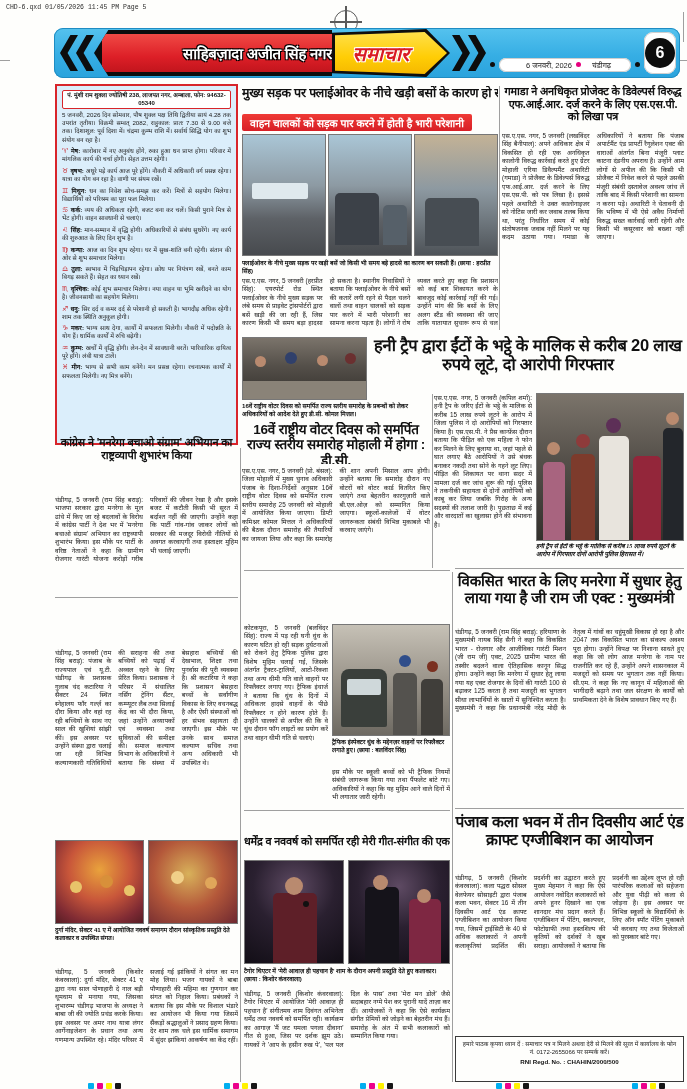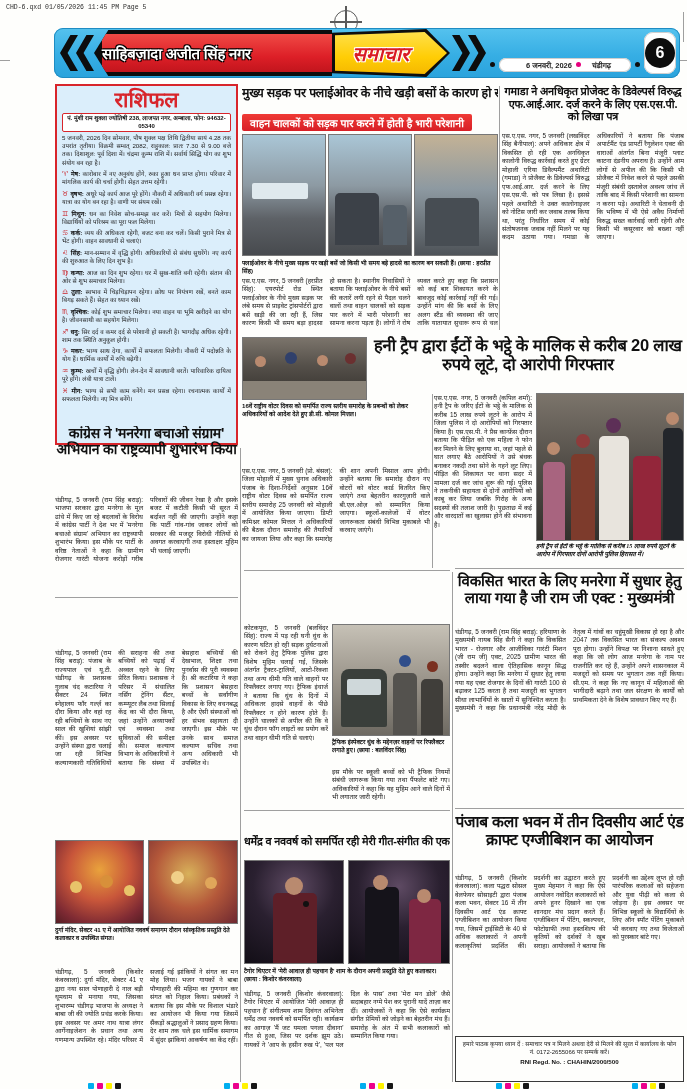--- a/index.html
+++ b/index.html
@@ -18,30 +18,30 @@
   .regmark span{position:absolute;background:#5a5a5a;}
   .cmyk{display:flex;gap:3px;}
   .cmyk span{width:6px;height:6px;border-radius:1px;}
   .dot-c{background:#00AEEF;} .dot-m{background:#EC008C;} .dot-y{background:#FFF200;} .dot-k{background:#161616;}
   
   .mh-bg{position:absolute;inset:0;background:linear-gradient(180deg,#55c2ee 0%,#36aee4 55%,#2aa3dc 100%);border-radius:9px;box-shadow:inset 0 0 0 1px #1f8cc2;}
   .chev{position:absolute;background:#0d0d0d;}
   .chev-l{clip-path:polygon(100% 0,58% 0,0 50%,58% 100%,100% 100%,42% 50%);}
   .chev-r{clip-path:polygon(0 0,42% 0,100% 50%,42% 100%,0 100%,58% 50%);}
   .redband{position:absolute;background:#0d0d0d;clip-path:polygon(0 50%,6% 0,100% 0,100% 100%,6% 100%);}
-  .redband-in{position:absolute;left:8px;right:0;top:4px;bottom:4px;background:linear-gradient(180deg,#f04a45 0%,#dd1f27 60%,#c2151d 100%);display:flex;align-items:center;justify-content:flex-start;}
+  .redband-in{position:absolute;left:8px;right:0;top:4px;bottom:4px;background:linear-gradient(180deg,#f04a45 0%,#dd1f27 60%,#c2151d 100%);display:flex;align-items:center;justify-content:flex-end;}
   .redband-in div{color:#fff;font-weight:800;font-size:15px;letter-spacing:-0.3px;white-space:nowrap;text-shadow:1px 1px 0 #000,-1px 1px 0 #000,1px -1px 0 #000,-1px -1px 0 #000;}
   .yarrow{position:absolute;background:#0d0d0d;clip-path:polygon(0 8%,80% 0,100% 50%,80% 100%,0 92%);}
   .yarrow-in{position:absolute;left:3px;right:3px;top:3px;bottom:3px;background:linear-gradient(180deg,#ffe04a 0%,#ffcd05 60%,#f5b800 100%);clip-path:polygon(0 8%,80% 0,100% 50%,80% 100%,0 92%);display:flex;align-items:center;font-style:italic;}
   .yarrow-in div{width:82%;text-align:center;color:#d91c24;font-weight:800;font-size:20px;white-space:nowrap;text-shadow:1px 1px 0 #fff,-1px -1px 0 #fff,1px -1px 0 #fff,-1px 1px 0 #fff;}
   .brand{color:#dd1f27;font-weight:800;font-size:18px;text-align:center;white-space:nowrap;letter-spacing:-0.2px;text-shadow:1px 1px 0 #fff,-1px -1px 0 #fff,1px -1px 0 #fff,-1px 1px 0 #fff,2px 2px 1px rgba(0,0,0,.35);}
   .pillrow{display:flex;align-items:center;gap:4px;}
   .bdot{width:5px;height:5px;border-radius:50%;background:#0d0d0d;flex:0 0 auto;}
   .pill{flex:1;display:flex;align-items:center;justify-content:center;gap:4px;background:#fff;border-radius:8px;height:14px;box-shadow:inset 0 0 0 1px #cfcfcf;}
-  .pill .d{font-size:7.5px;font-weight:700;color:#1d1d1d;white-space:nowrap;padding-left:7px;}
+  .pill .d{font-size:7.5px;font-weight:400;color:#1d1d1d;white-space:nowrap;padding-left:7px;}
   .mdot{width:5px;height:5px;border-radius:50%;background:#e6007e;}
   .pagebox{background:#fff;border-radius:9px;display:flex;align-items:center;justify-content:center;box-shadow:inset 0 0 0 1px #cfcfcf;}
   .pagecirc{width:30px;height:30px;border-radius:50%;background:#0d0d0d;color:#fff;font-weight:800;font-size:16px;display:flex;align-items:center;justify-content:center;}
   
   .rashifal{border:2px solid #d8252b;background:#dbeefb;box-sizing:border-box;padding:2px 5px;overflow:hidden;}
   .r-title{font-size:21px;font-weight:800;color:#d8252b;text-align:center;line-height:1.1;}
   .r-astro{font-size:6px;font-weight:700;text-align:center;color:#101010;background:#fff;border:1px solid #d8252b;border-radius:2px;padding:1px 2px;margin:2px 0 2px 0;line-height:1.25;}
   .r-intro{font-size:6.2px;line-height:1.32;text-align:justify;color:#1c1c1c;}
   .sentry{font-size:6.2px;line-height:1.3;text-align:justify;color:#1c1c1c;margin-top:2.5px;}
   .zicon{color:#c92329;font-size:7px;margin-right:2px;}
@@ -100,21 +100,20 @@
         <span class="d">चंडीगढ़</span>
       </span>
       <span class="bdot"></span>
     </div>
     <div class="abs pagebox" style="left:590px;top:4px;width:32px;height:42px;">
       <div class="pagecirc">6</div>
     </div>
   </div>
 
   <div class="abs rashifal" style="left:55px;top:84px;width:183px;height:361px;">
-    <div class="r-title">राशिफल</div>
     <div class="r-astro">पं. मुंशी राम शुक्ला ज्योतिषी 238, लाजपत नगर, अम्बाला, फोन: 94632-05340</div>
     <div class="r-intro">5 जनवरी, 2026 दिन सोमवार, पौष शुक्ल पक्ष तिथि द्वितीया सायं 4.28 तक उपरांत तृतीया। विक्रमी सम्वत् 2082, राहुकाल: प्रातः 7.30 से 9.00 बजे तक। दिशाशूल: पूर्व दिशा में। चंद्रमा कुम्भ राशि में। सर्वार्थ सिद्धि योग का शुभ संयोग बन रहा है।</div>
     <div class="sentry"><span class="zicon">♈</span><span class="sname">मेष:</span> <span>कारोबार में नए अनुबंध होंगे, रुका हुआ धन प्राप्त होगा। परिवार में मांगलिक कार्य की चर्चा होगी। सेहत उत्तम रहेगी।</span></div>
     <div class="sentry"><span class="zicon">♉</span><span class="sname">वृषभ:</span> <span>अधूरे पड़े कार्य आज पूरे होंगे। नौकरी में अधिकारी वर्ग प्रसन्न रहेगा। यात्रा का योग बन रहा है। वाणी पर संयम रखें।</span></div>
     <div class="sentry"><span class="zicon">♊</span><span class="sname">मिथुन:</span> <span>धन का निवेश सोच-समझ कर करें। मित्रों से सहयोग मिलेगा। विद्यार्थियों को परिश्रम का पूरा फल मिलेगा।</span></div>
     <div class="sentry"><span class="zicon">♋</span><span class="sname">कर्क:</span> <span>व्यय की अधिकता रहेगी, बजट बना कर चलें। किसी पुराने मित्र से भेंट होगी। वाहन सावधानी से चलाएं।</span></div>
     <div class="sentry"><span class="zicon">♌</span><span class="sname">सिंह:</span> <span>मान-सम्मान में वृद्धि होगी। अधिकारियों से संबंध सुधरेंगे। नए कार्य की शुरुआत के लिए दिन शुभ है।</span></div>
     <div class="sentry"><span class="zicon">♍</span><span class="sname">कन्या:</span> <span>आज का दिन शुभ रहेगा। घर में सुख-शांति बनी रहेगी। संतान की ओर से शुभ समाचार मिलेगा।</span></div>
     <div class="sentry"><span class="zicon">♎</span><span class="sname">तुला:</span> <span>स्वभाव में चिड़चिड़ापन रहेगा। क्रोध पर नियंत्रण रखें, बनते काम बिगड़ सकते हैं। सेहत का ध्यान रखें।</span></div>
     <div class="sentry"><span class="zicon">♏</span><span class="sname">वृश्चिक:</span> <span>कोई शुभ समाचार मिलेगा। नया वाहन या भूमि खरीदने का योग है। जीवनसाथी का सहयोग मिलेगा।</span></div>
@@ -161,23 +160,24 @@
   <div class="abs rule" style="left:432px;top:394px;width:0.7px;height:174px;"></div>
 
   <div class="photo ph-office" style="left:242px;top:337px;width:125px;height:63px;">
     <span class="fig" style="left:0;bottom:0;width:125px;height:18px;background:#8a8378;border-radius:0;"></span>
     <span class="head" style="left:12px;top:18px;width:11px;height:11px;"></span>
     <span class="head" style="left:42px;top:14px;width:12px;height:12px;background:#30406b;"></span>
     <span class="head" style="left:74px;top:17px;width:11px;height:11px;"></span>
     <span class="head" style="left:102px;top:15px;width:11px;height:11px;background:#6b3030;"></span>
   </div>
   <div class="abs cap" style="left:242px;top:402px;width:188px;height:18px;">16वें राष्ट्रीय वोटर दिवस को समर्पित राज्य स्तरीय समारोह के प्रबन्धों को लेकर अधिकारियों को आदेश देते हुए डी.सी. कोमल मित्तल।</div>
+  <div class="abs hl" style="left:242px;top:422px;width:188px;height:42px;font-size:13.5px;">16वें राष्ट्रीय वोटर दिवस को समर्पित राज्य स्तरीय समारोह मोहाली में होगा : डी.सी.</div>
   <div class="abs bt c2" style="left:242px;top:467px;width:188px;height:101px;">एस.ए.एस. नगर, 5 जनवरी (प्रो. बंसल): जिला मोहाली में मुख्य चुनाव अधिकारी पंजाब के दिशा-निर्देशों अनुसार 16वें राष्ट्रीय वोटर दिवस को समर्पित राज्य स्तरीय समारोह 25 जनवरी को मोहाली में आयोजित किया जाएगा। डिप्टी कमिश्नर कोमल मित्तल ने अधिकारियों की बैठक दौरान समारोह की तैयारियों का जायजा लिया और कहा कि समारोह की शान अपनी मिसाल आप होगी। उन्होंने बताया कि समारोह दौरान नए वोटरों को वोटर कार्ड वितरित किए जाएंगे तथा बेहतरीन कारगुज़ारी वाले बी.एल.ओज़ को सम्मानित किया जाएगा। स्कूलों-कालेजों में वोटर जागरूकता संबंधी विभिन्न मुकाबले भी करवाए जाएंगे।</div>
 
-  <div class="abs hl" style="left:55px;top:426px;width:183px;height:42px;font-size:14px;">कांग्रेस ने 'मनरेगा बचाओ संग्राम' अभियान का राष्ट्रव्यापी शुभारंभ किया</div>
+  <div class="abs hl" style="left:55px;top:436px;width:183px;height:42px;font-size:11px;">कांग्रेस ने 'मनरेगा बचाओ संग्राम' अभियान का राष्ट्रव्यापी शुभारंभ किया</div>
   <div class="abs bt c2" style="left:55px;top:496px;width:183px;height:98px;">चंडीगढ़, 5 जनवरी (राम सिंह बराड़): भाजपा सरकार द्वारा मनरेगा के मूल ढांचे में किए जा रहे बदलावों के विरोध में कांग्रेस पार्टी ने देश भर में 'मनरेगा बचाओ संग्राम' अभियान का राष्ट्रव्यापी शुभारंभ किया। इस मौके पर पार्टी के वरिष्ठ नेताओं ने कहा कि ग्रामीण रोजगार गारंटी योजना करोड़ों गरीब परिवारों की जीवन रेखा है और इसके बजट में कटौती किसी भी सूरत में बर्दाश्त नहीं की जाएगी। उन्होंने कहा कि पार्टी गांव-गांव जाकर लोगों को सरकार की मजदूर विरोधी नीतियों से अवगत करवाएगी तथा हस्ताक्षर मुहिम भी चलाई जाएगी।</div>
 
   <div class="abs rule" style="left:55px;top:597px;width:183px;height:0.7px;"></div>
   <div class="abs bt c3" style="left:55px;top:649px;width:183px;height:186px;">चंडीगढ़, 5 जनवरी (राम सिंह बराड़): पंजाब के राज्यपाल एवं यू.टी. चंडीगढ़ के प्रशासक गुलाब चंद कटारिया ने सैक्टर 24 स्थित स्नेहालय फॉर गर्ल्ज़ का दौरा किया और वहां रह रही बच्चियों के साथ नए साल की खुशियां सांझी कीं। इस अवसर पर उन्होंने संस्था द्वारा चलाई जा रही विभिन्न कल्याणकारी गतिविधियों की सराहना की तथा बच्चियों को पढ़ाई में अव्वल रहने के लिए प्रेरित किया। प्रशासक ने परिसर में संचालित नर्सिंग ट्रेनिंग सैंटर, कम्प्यूटर लैब तथा सिलाई केंद्र का भी दौरा किया, जहां उन्होंने अध्यापकों एवं व्यवस्था तथा सुविधाओं की समीक्षा की। समाज कल्याण विभाग के अधिकारियों ने बताया कि संस्था में बेसहारा बच्चियों की देखभाल, शिक्षा तथा पुनर्वास की पूरी व्यवस्था है। श्री कटारिया ने कहा कि प्रशासन बेसहारा बच्चों के सर्वांगीण विकास के लिए वचनबद्ध है और ऐसी संस्थाओं को हर संभव सहायता दी जाएगी। इस मौके पर उनके साथ समाज कल्याण सचिव तथा अन्य अधिकारी भी उपस्थित थे।</div>
 
   <div class="photo ph-fest" style="left:55px;top:840px;width:89px;height:84px;">
     <span class="head" style="left:14px;top:40px;width:12px;height:12px;background:#e8c46a;"></span>
     <span class="head" style="left:44px;top:34px;width:13px;height:13px;background:#d8903a;"></span>
     <span class="head" style="left:68px;top:44px;width:11px;height:11px;background:#e8c46a;"></span>
   </div>

